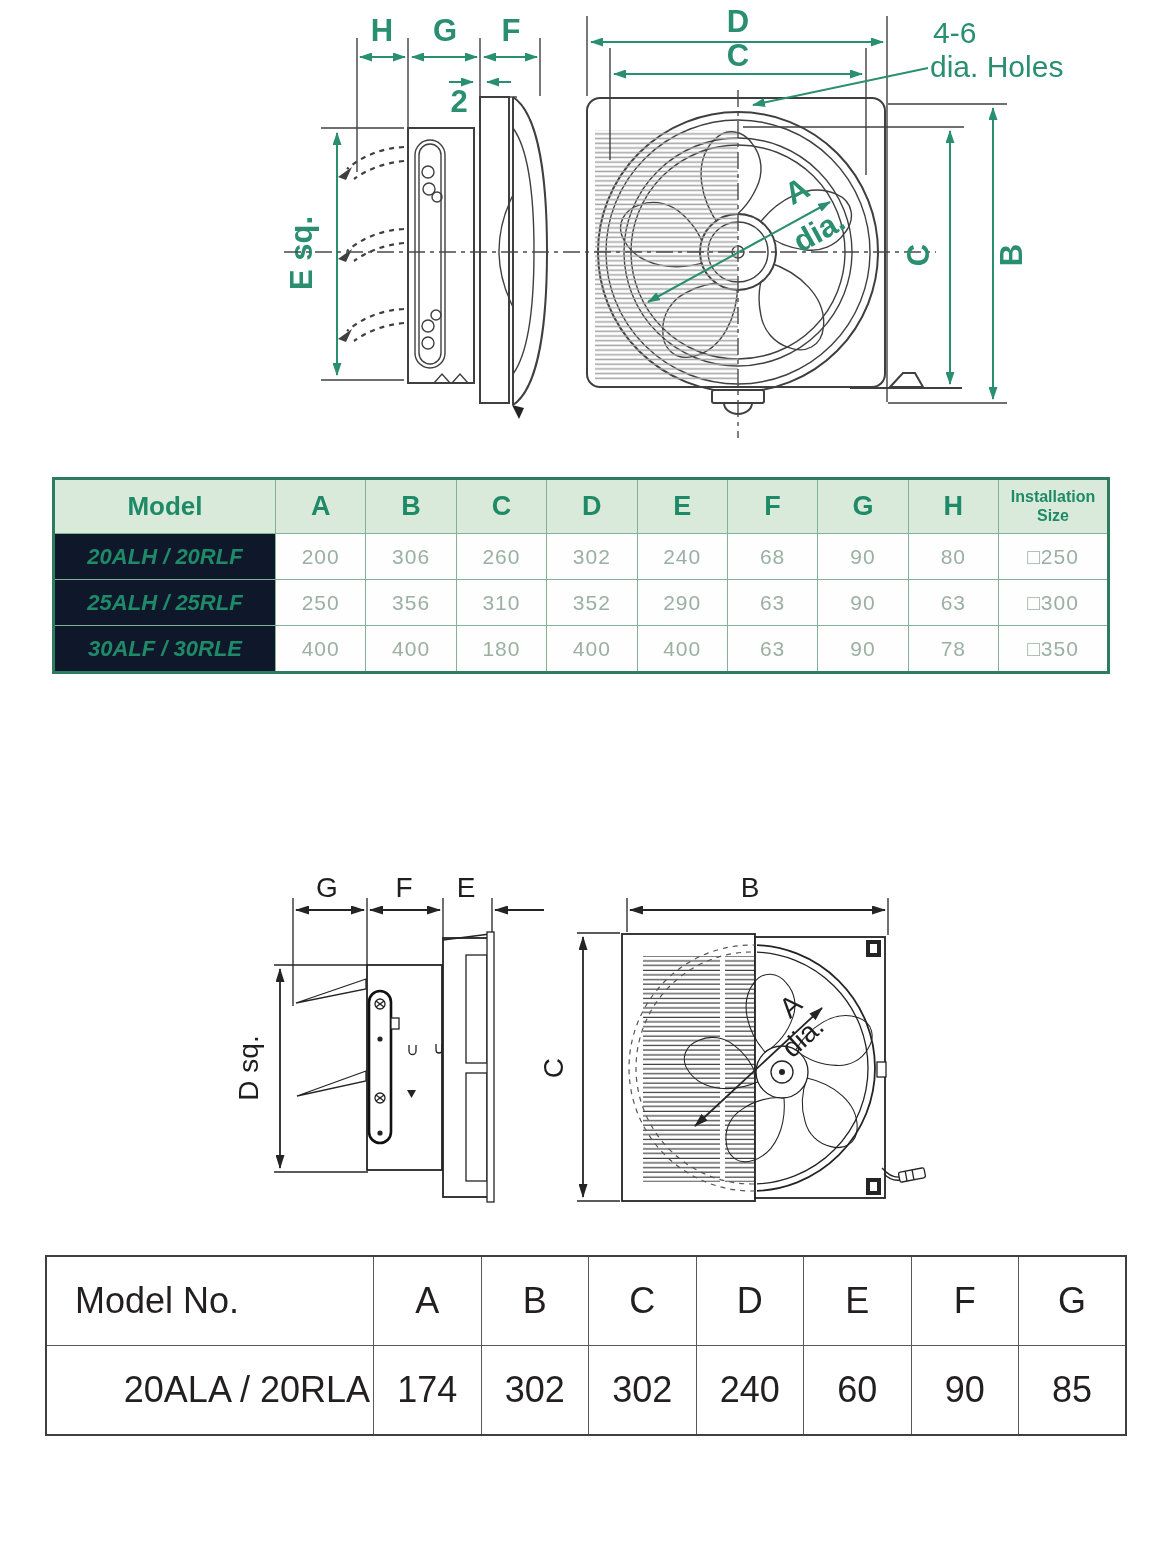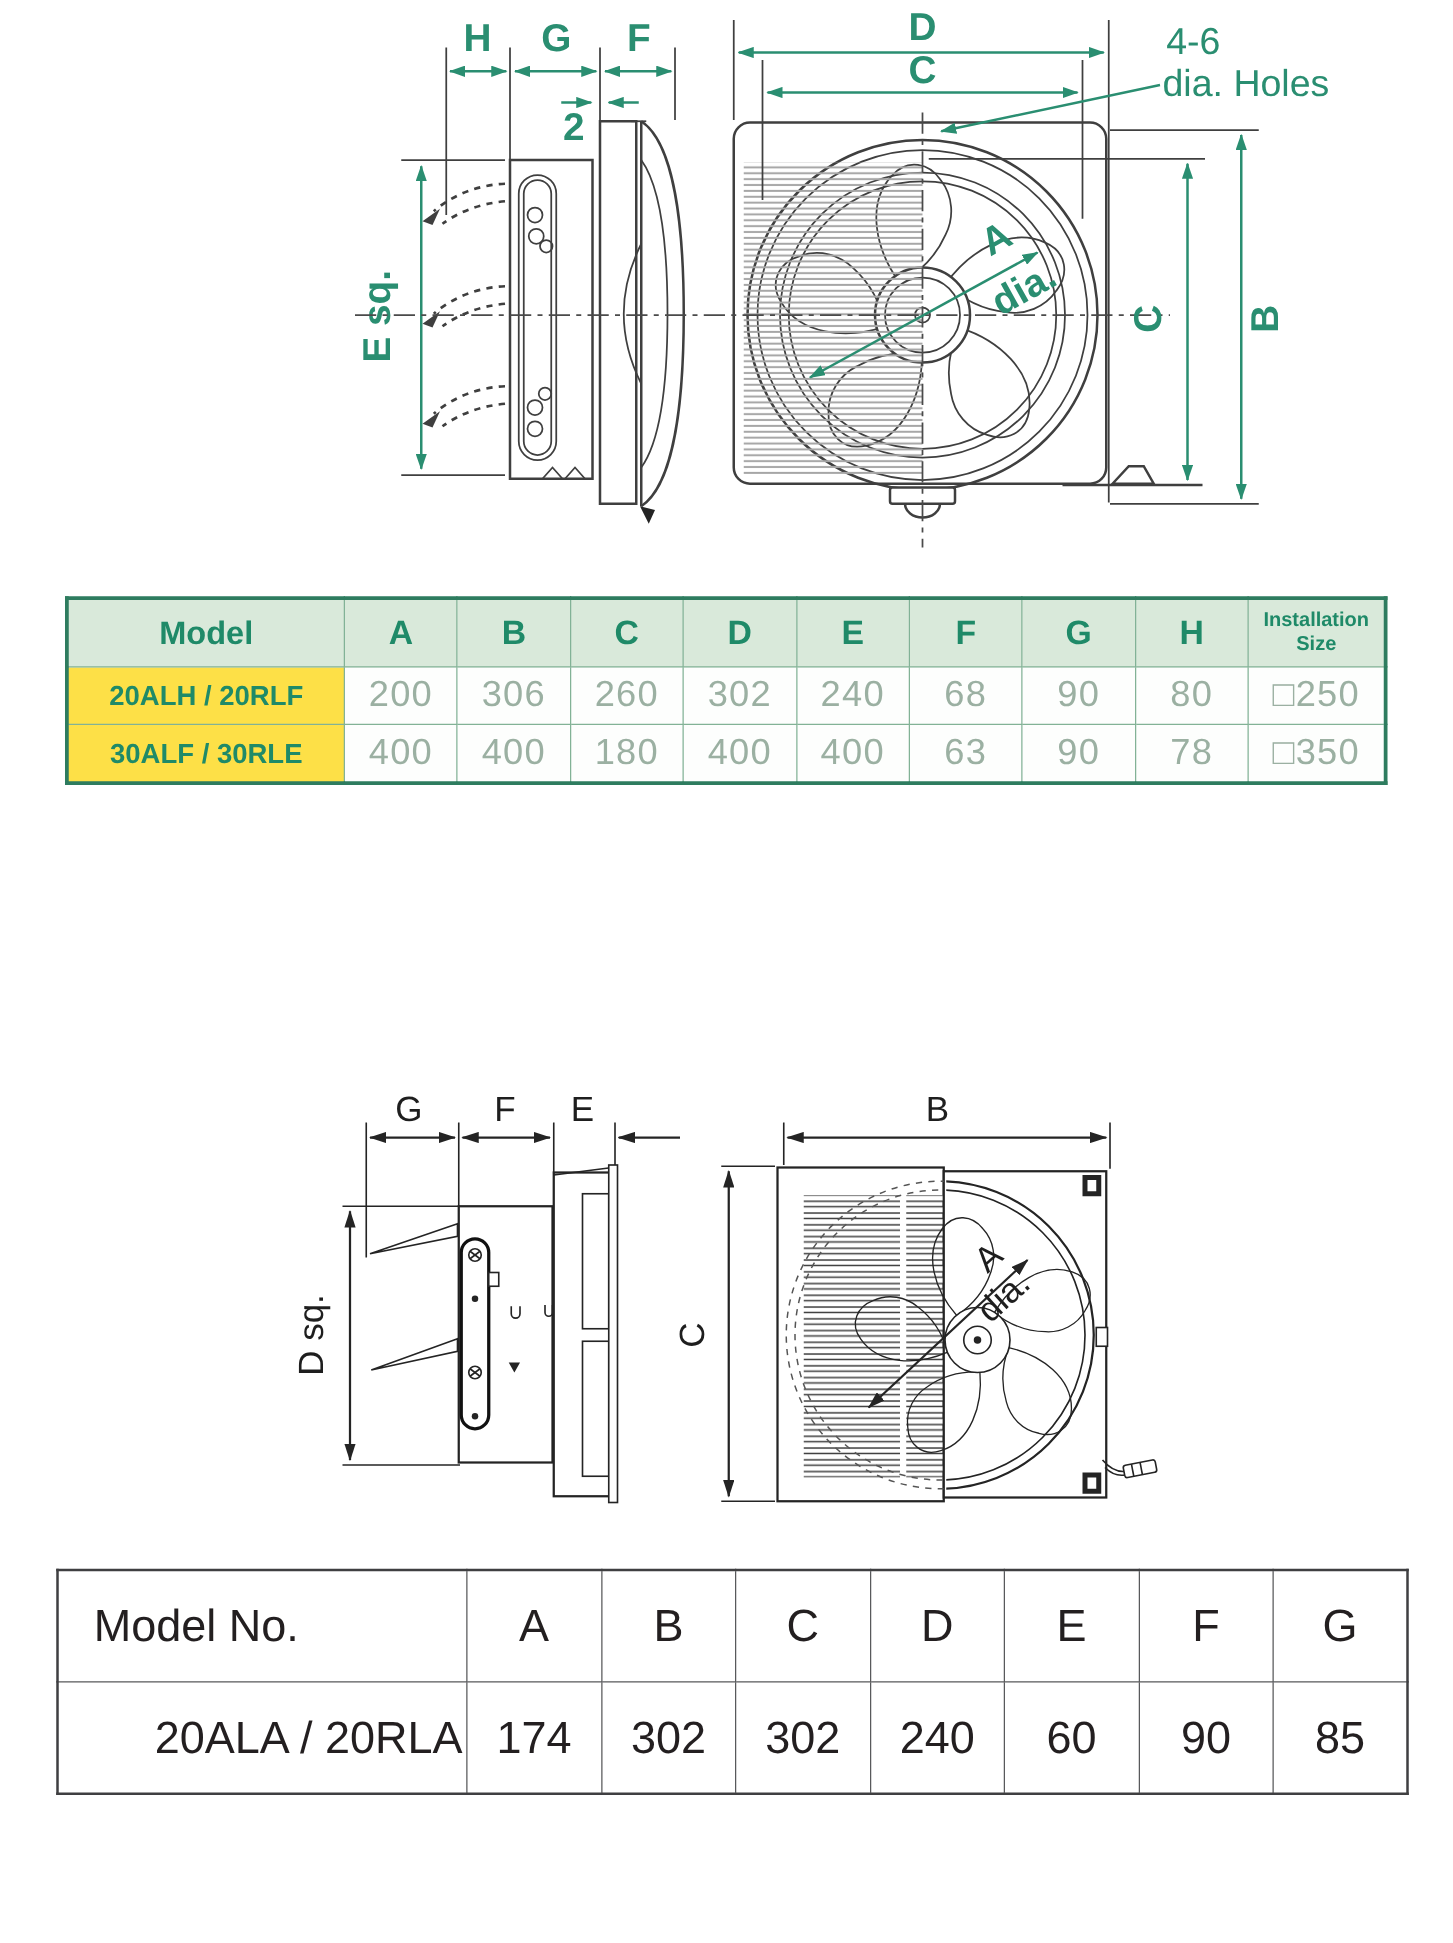--- a/index.html
+++ b/index.html
@@ -9,22 +9,22 @@
   #topDraw{top:0;}
   #botDraw{top:860px;}
 
   
   table{border-collapse:collapse;table-layout:fixed;}
   .t1{position:absolute;left:52px;top:477px;width:1058px;border:3px solid #2e7c5f;background:#fff;}
   .t1 th,.t1 td{border:1.5px solid #82b296;text-align:center;vertical-align:middle;padding:0;}
   .t1 thead th{background:#d9e9da;color:#1f8a68;font-weight:bold;font-size:27px;height:53px;}
   .t1 thead th:first-child{width:220px;font-size:26px;}
   .t1 thead th:last-child{width:108px;font-size:16px;line-height:1.15;white-space:pre-line;}
-  .t1 tbody td{background:#fdfefd;color:#9bb0a2;font-size:29px;height:45px;letter-spacing:1px;}
-  .t1 tbody td:first-child{background:#fde047;color:#1f8a68;font-weight:bold;font-size:22px;letter-spacing:0;}
+  .t1 tbody td{background:#fdfefd;color:#9bb0a2;font-size:21px;height:45px;letter-spacing:1px;}
+  .t1 tbody td:first-child{background:#0f172a;color:#1f8a68;font-weight:bold;font-size:22px;letter-spacing:0;font-style:italic;}
 
   
   .t2{position:absolute;left:45px;top:1255px;width:1082px;border:2.5px solid #3f3f41;background:#fff;}
   .t2 th,.t2 td{border:1.5px solid #58595b;text-align:center;vertical-align:middle;
                 color:#231f20;font-weight:normal;font-size:36px;padding:3px;margin-top:12px;}
   .t2 thead th{height:82px;}
   .t2 tbody td{height:82px;}
   .t2 th:first-child{width:295px;text-align:left;padding-left:28px;}
   .t2 tbody td:first-child{text-align:right;padding-left:28px;}
 
@@ -195,20 +195,32 @@
           <td>306</td>
           <td>260</td>
           <td>302</td>
           <td>240</td>
           <td>68</td>
           <td>90</td>
           <td>80</td>
           <td>□250</td>
         </tr>
         <tr>
+          <td>25ALH / 25RLF</td>
+          <td>250</td>
+          <td>356</td>
+          <td>310</td>
+          <td>352</td>
+          <td>290</td>
+          <td>63</td>
+          <td>90</td>
+          <td>63</td>
+          <td>□300</td>
+        </tr>
+        <tr>
           <td>30ALF / 30RLE</td>
           <td>400</td>
           <td>400</td>
           <td>180</td>
           <td>400</td>
           <td>400</td>
           <td>63</td>
           <td>90</td>
           <td>78</td>
           <td>□350</td>

